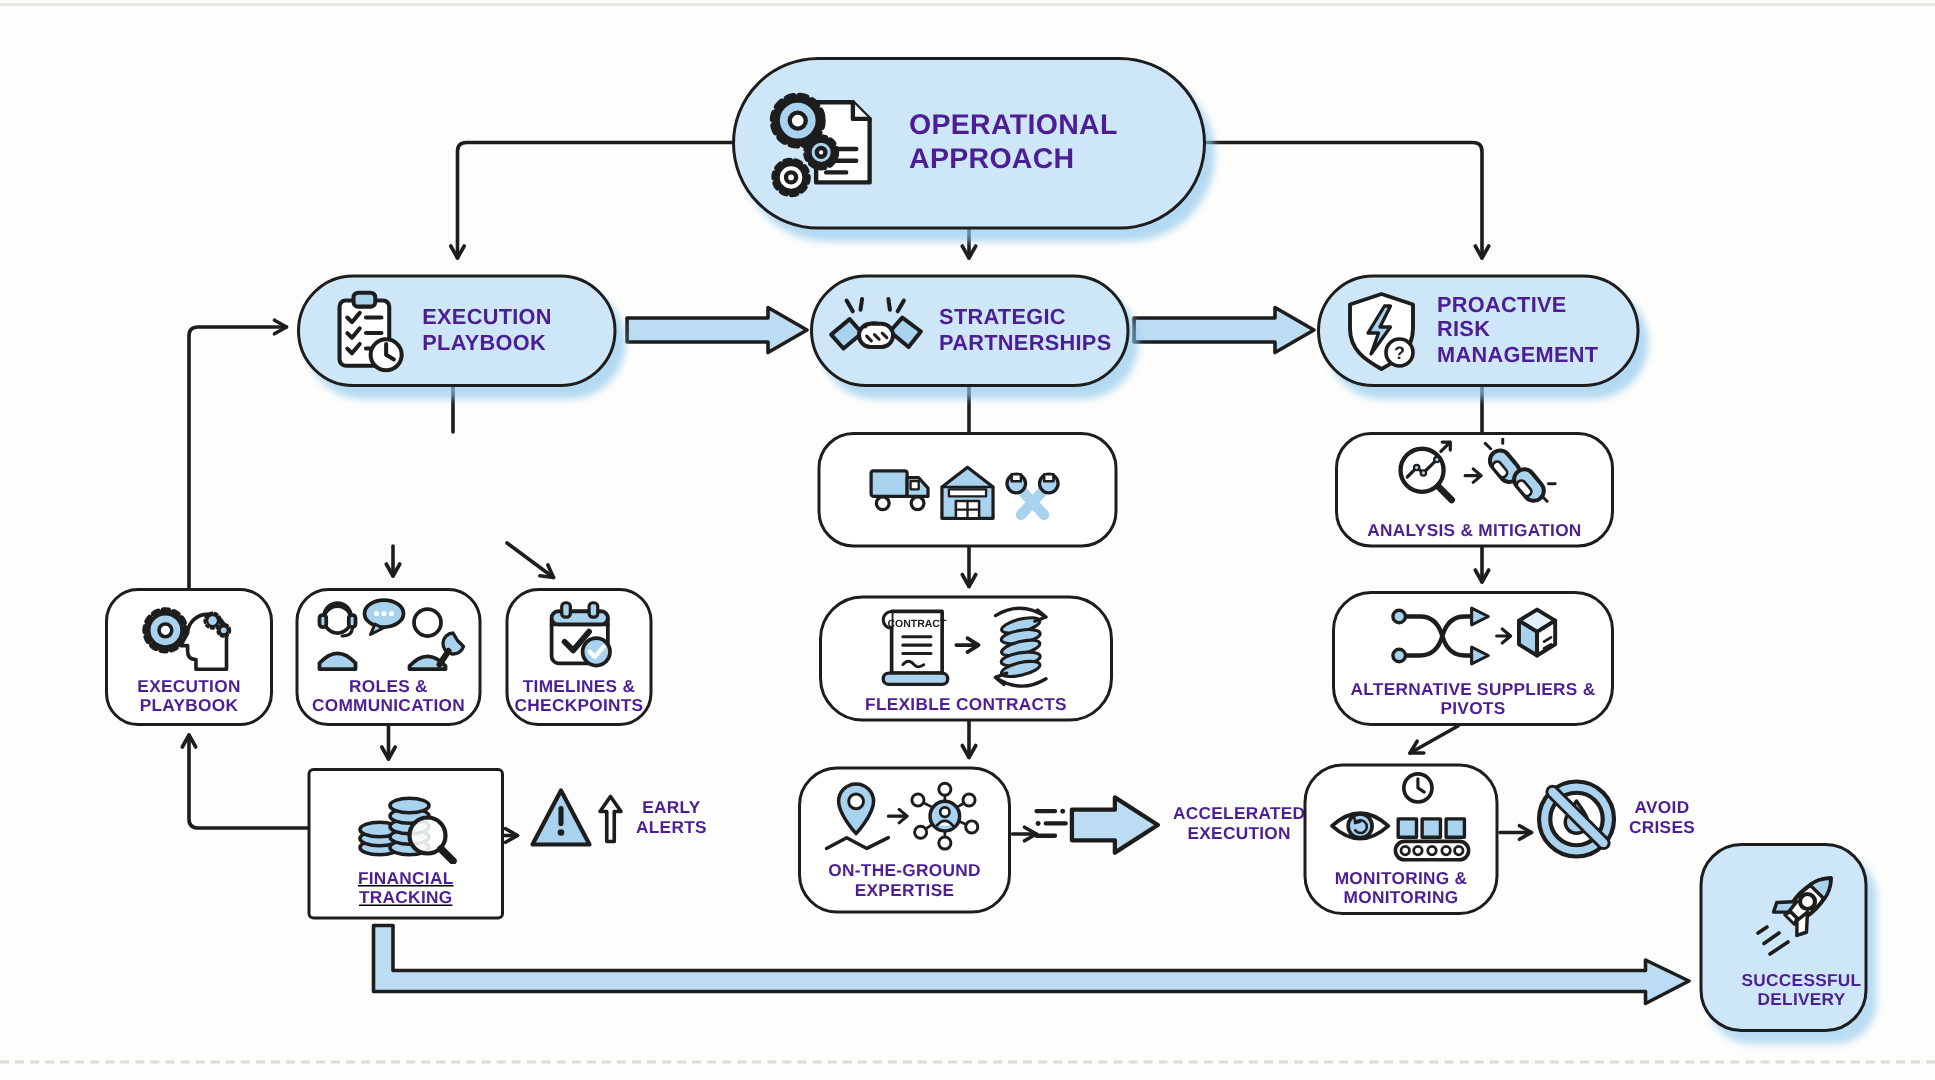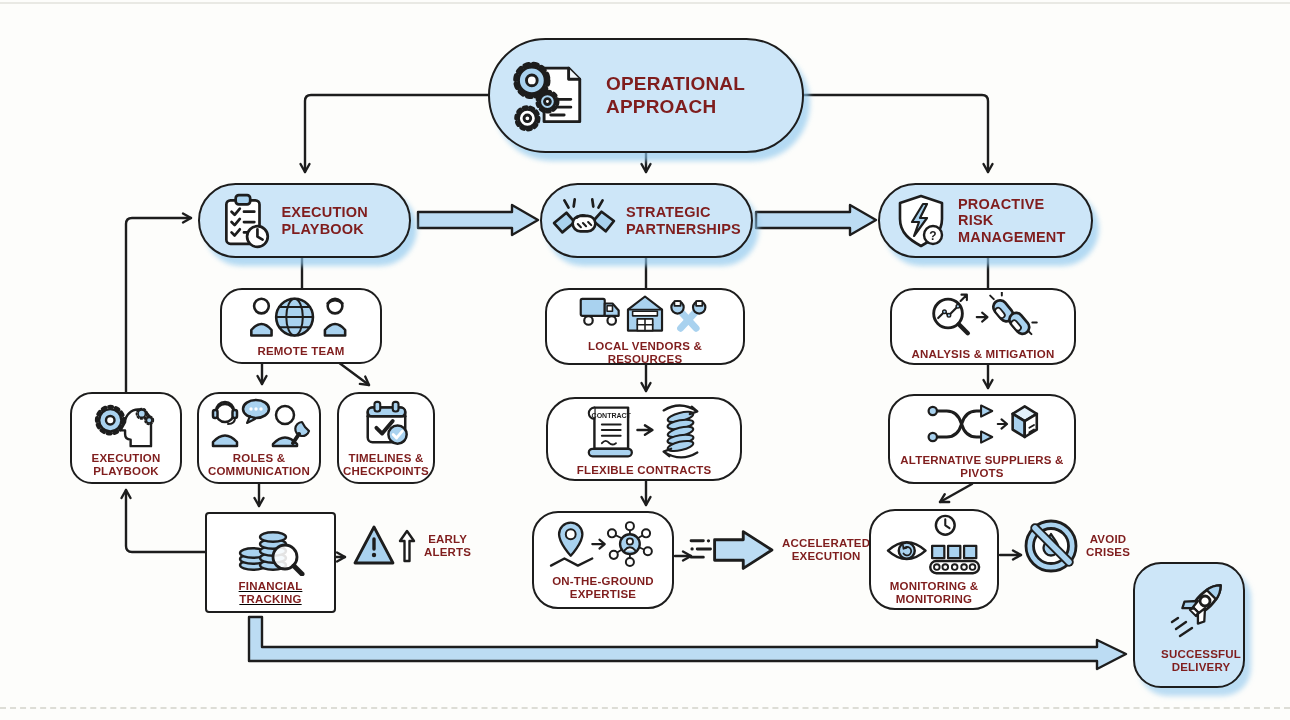--- a/index.html
+++ b/index.html
@@ -22,21 +22,21 @@
     display:flex;flex-direction:column;align-items:center;justify-content:center;gap:4px;
     padding:6px 4px;
   }
   .bluebox{
     background:#cde6f8;border:2.5px solid #1d1d1d;
     box-shadow:6px 8px 5px rgba(142,199,238,.6);
     display:flex;flex-direction:column;align-items:center;justify-content:center;gap:4px;padding-left:24px;
   }
   .free{position:absolute;display:flex;align-items:center;gap:6px;}
   .lbl{
-    font-weight:700;color:#7f1d1d;text-align:center;line-height:1.13;letter-spacing:.2px;
+    font-weight:700;color:#4c1d95;text-align:center;line-height:1.13;letter-spacing:.2px;
     text-transform:uppercase;
   }
   .pill .lbl{text-align:left;}
   .lbl.big{font-size:19px;line-height:1.18;}
   .lbl.mid{font-size:14.5px;}
   .lbl.small{font-size:11.5px;}
   .iconrow{display:flex;align-items:center;justify-content:center;}
   svg{display:block;}
   #wires{position:absolute;left:0;top:0;pointer-events:none;}
 </style>
@@ -139,35 +139,20 @@
       <svg width="54" height="58" viewBox="0 0 54 56" stroke="#1d1d1d" stroke-width="2.6" stroke-linecap="round" stroke-linejoin="round">
         <path d="M27,3 L48,10 V26 C48,40 38,47 27,53 C16,47 6,40 6,26 V10 z" fill="#fff"></path>
         <path d="M29,11 L18,29 h7 l-5,14 L33,25 h-7 l7,-14 z" fill="#a9d2ef" stroke-width="2.2"></path>
         <circle cx="39" cy="42" r="9" fill="#fff" stroke-width="2.4"></circle>
         <text x="39" y="46.5" text-anchor="middle" font-size="12" font-weight="bold" fill="#1d1d1d" stroke="none">?</text>
       </svg>
     </span>
     <div class="lbl mid" style="width:132px;">PROACTIVE RISK MANAGEMENT</div>
   </div>
 
-  <div class="node whitebox" style="left:220px;top:288px;width:162px;height:76px;border-radius:22px;">
-    <span class="iconrow">
-      <svg width="112" height="46" viewBox="0 0 118 50" stroke="#1d1d1d" stroke-width="2.8" stroke-linecap="round" stroke-linejoin="round">
-        <circle cx="16" cy="12" r="8" fill="#fff"></circle>
-        <path d="M5,38 q11,-13 22,0 l0,6 h-22 z" fill="#a9d2ef"></path>
-        <circle cx="52" cy="24" r="20" fill="#a9d2ef"></circle>
-        <ellipse cx="52" cy="24" rx="9" ry="20" fill="none" stroke-width="2.2"></ellipse>
-        <path d="M32,24 h40 M35,13 h34 M35,35 h34" fill="none" stroke-width="2.2"></path>
-        <circle cx="96" cy="12" r="8" fill="#fff"></circle>
-        <path d="M88,9 q8,-7 16,0" fill="none"></path>
-        <path d="M85,38 q11,-13 22,0 l0,6 h-22 z" fill="#a9d2ef"></path>
-      </svg>
-    </span>
-    <div class="lbl small">REMOTE TEAM</div>
-  </div>
 
   <div class="node whitebox" style="left:197px;top:392px;width:124px;height:92px;border-radius:22px;">
     <span class="iconrow">
       <svg width="104" height="50" viewBox="0 0 104 50" stroke="#1d1d1d" stroke-width="2.5" stroke-linecap="round" stroke-linejoin="round">
         <circle cx="18" cy="15" r="9" fill="#fff"></circle>
         <path d="M9,13 a9,9 0 0 1 18,0" fill="none"></path>
         <rect x="6" y="12" width="4.5" height="8" rx="2" fill="#a9d2ef"></rect>
         <rect x="25.5" y="12" width="4.5" height="8" rx="2" fill="#a9d2ef"></rect>
         <path d="M28,20 q0,6 -7,6" fill="none" stroke-width="2"></path>
         <path d="M6,44 q12,-13 24,0 l0,4 h-24 z" fill="#a9d2ef"></path>
@@ -263,21 +248,20 @@
         <rect x="76" y="40" width="20" height="15" fill="#fff" stroke-width="2.2"></rect>
         <path d="M86,40 v15 M76,47.5 h20" fill="none" stroke-width="2"></path>
         <path d="M128,26 L152,52" stroke="#a9d2ef" stroke-width="9"></path>
         <path d="M156,26 L132,52" stroke="#a9d2ef" stroke-width="9"></path>
         <circle cx="128" cy="25" r="8" fill="#a9d2ef" stroke-width="2.8"></circle>
         <rect x="124" y="17" width="8" height="6" fill="#fdfdfb" stroke-width="2.2"></rect>
         <circle cx="156" cy="25" r="8" fill="#a9d2ef" stroke-width="2.8"></circle>
         <rect x="152" y="17" width="8" height="6" fill="#fdfdfb" stroke-width="2.2"></rect>
       </svg>
     </span>
-    <div class="lbl small">LOCAL VENDORS &amp; RESOURCES</div>
   </div>
 
   <div class="node whitebox" style="left:546px;top:397px;width:196px;height:84px;border-radius:29px;">
     <span class="iconrow">
       <svg width="138" height="58" viewBox="0 0 138 62" stroke="#1d1d1d" stroke-width="2.6" stroke-linecap="round" stroke-linejoin="round">
         <path d="M16,6 h36 v44 h-36 z" fill="#fff"></path>
         <path d="M16,6 a6,6 0 1 0 0,12" fill="#fff" stroke-width="2.2"></path>
         <rect x="10" y="50" width="46" height="8" rx="4" fill="#a9d2ef" stroke-width="2.4"></rect>
         <text x="34" y="17" text-anchor="middle" font-size="7.5" font-weight="bold" fill="#1d1d1d" stroke="none">CONTRACT</text>
         <path d="M24,24 h20 M24,30 h20 M24,36 h20" fill="none" stroke-width="2.2"></path>

